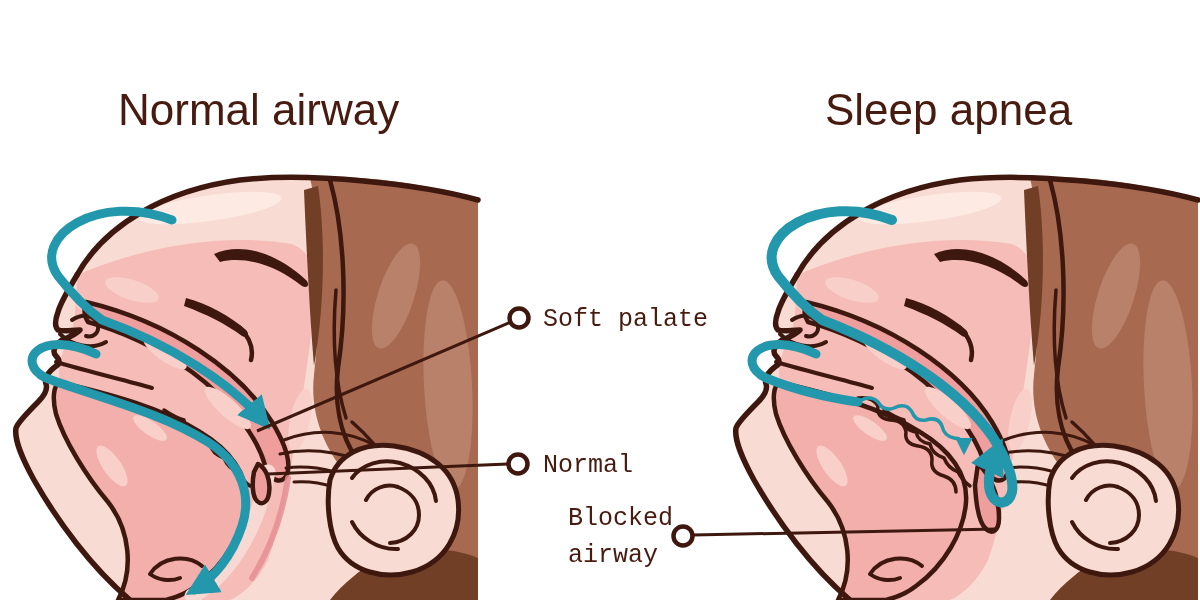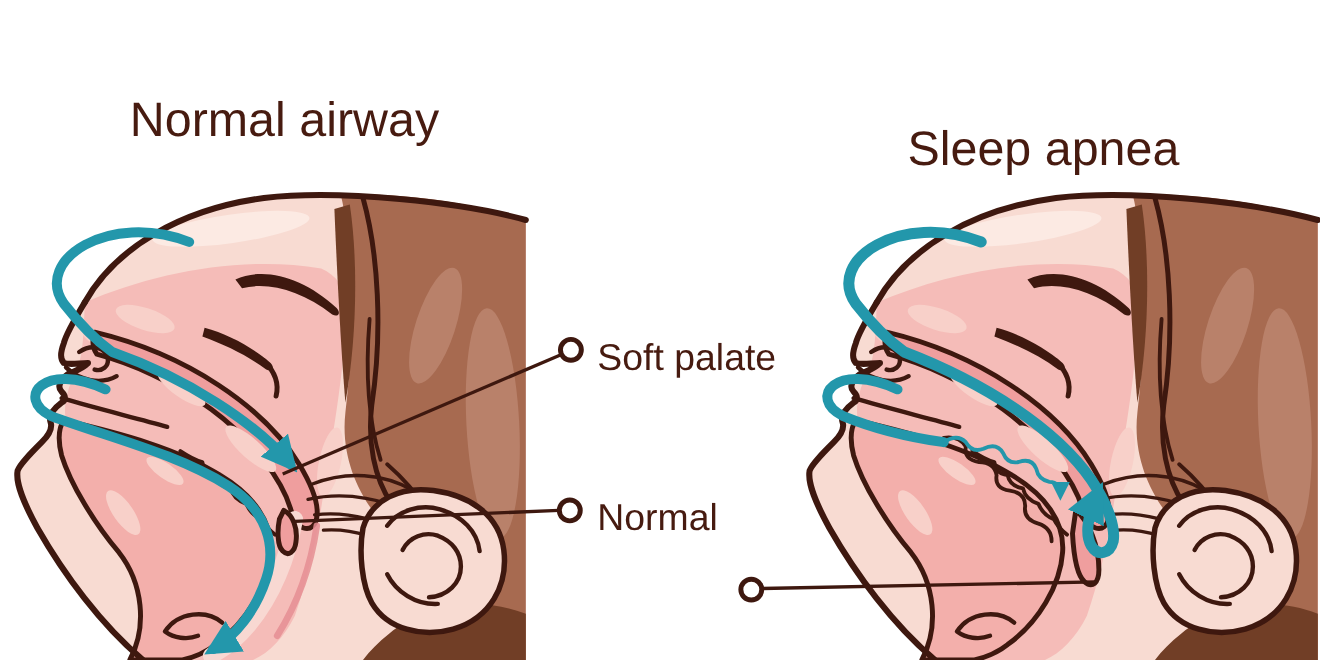--- a/index.html
+++ b/index.html
@@ -9,22 +9,22 @@
     --hair:#A76A50; --hairLight:#B9816A; --hairDark:#713E26;
     --teal:#2397AB; --text:#471B10; --leader:#3E180F;
   }
   html,body{margin:0;padding:0;background:#fff;}
   .canvas{position:relative;width:1200px;height:600px;background:#fff;overflow:hidden;
           font-family:"Liberation Sans","DejaVu Sans",sans-serif;}
   .scene{position:absolute;left:0;top:0;width:1200px;height:600px;}
   .title{position:absolute;width:320px;text-align:left;font-size:44px;font-weight:normal;
          color:var(--text);letter-spacing:0px;white-space:nowrap;}
   .title.normal{left:118px;top:85px;}
-  .title.apnea{left:825px;top:85px;margin-top:26px;}
-  .lbl{position:absolute;font-size:34px;color:var(--text);line-height:1.35;}
+  .title.apnea{left:825px;top:85px;}
+  .lbl{position:absolute;font-size:25px;color:var(--text);line-height:1.35;font-family:Liberation Mono, monospace;}
   .lbl.soft{left:543px;top:303px;white-space:nowrap;}
   .lbl.uvula{left:543px;top:449px;white-space:nowrap;}
   .lbl.blocked{left:568px;top:500px;width:112px;line-height:37px;}
   
   .ink-s{stroke:var(--ink);fill:none;stroke-linecap:round;stroke-linejoin:round;}
   .ink-f{fill:var(--ink);stroke:none;}
   .skin-f{fill:var(--skin);}
   .wedge-f{fill:var(--pinkWedge);}
   .band-f{fill:var(--pinkBand);stroke:var(--ink);stroke-width:4.5;stroke-linejoin:round;}
   .tongue-f{fill:var(--tongue);stroke:var(--ink);stroke-width:4.5;stroke-linejoin:round;}
@@ -157,14 +157,15 @@
       <circle class="leader-c" cx="519" cy="318" r="9.5"></circle>
       <circle class="leader-c" cx="518" cy="464" r="9.5"></circle>
       <circle class="leader-c" cx="683" cy="536" r="9.5"></circle>
     </g>
   </svg>
 
   <div class="title normal">Normal airway</div>
   <div class="title apnea">Sleep apnea</div>
   <div class="lbl soft">Soft palate</div>
   <div class="lbl uvula">Normal</div>
+  <div class="lbl blocked">Blocked airway</div>
 
 </div>
 
 </body></html>

